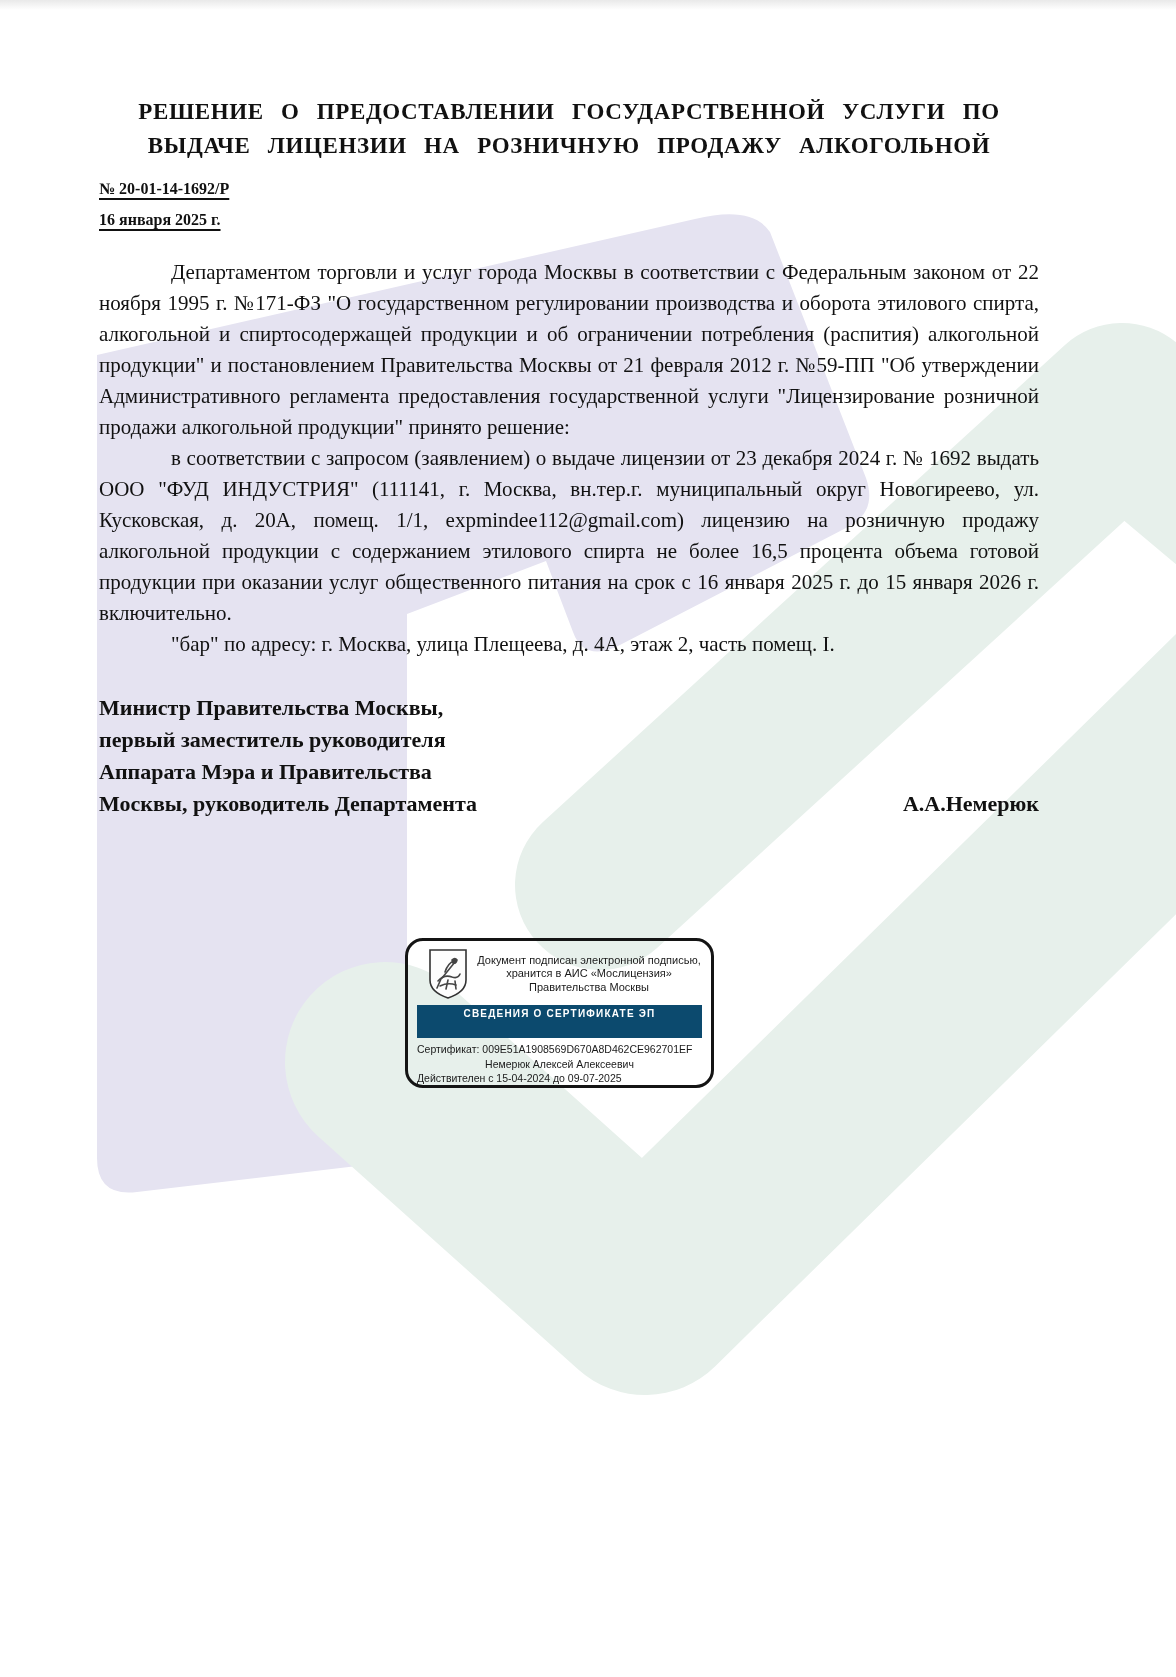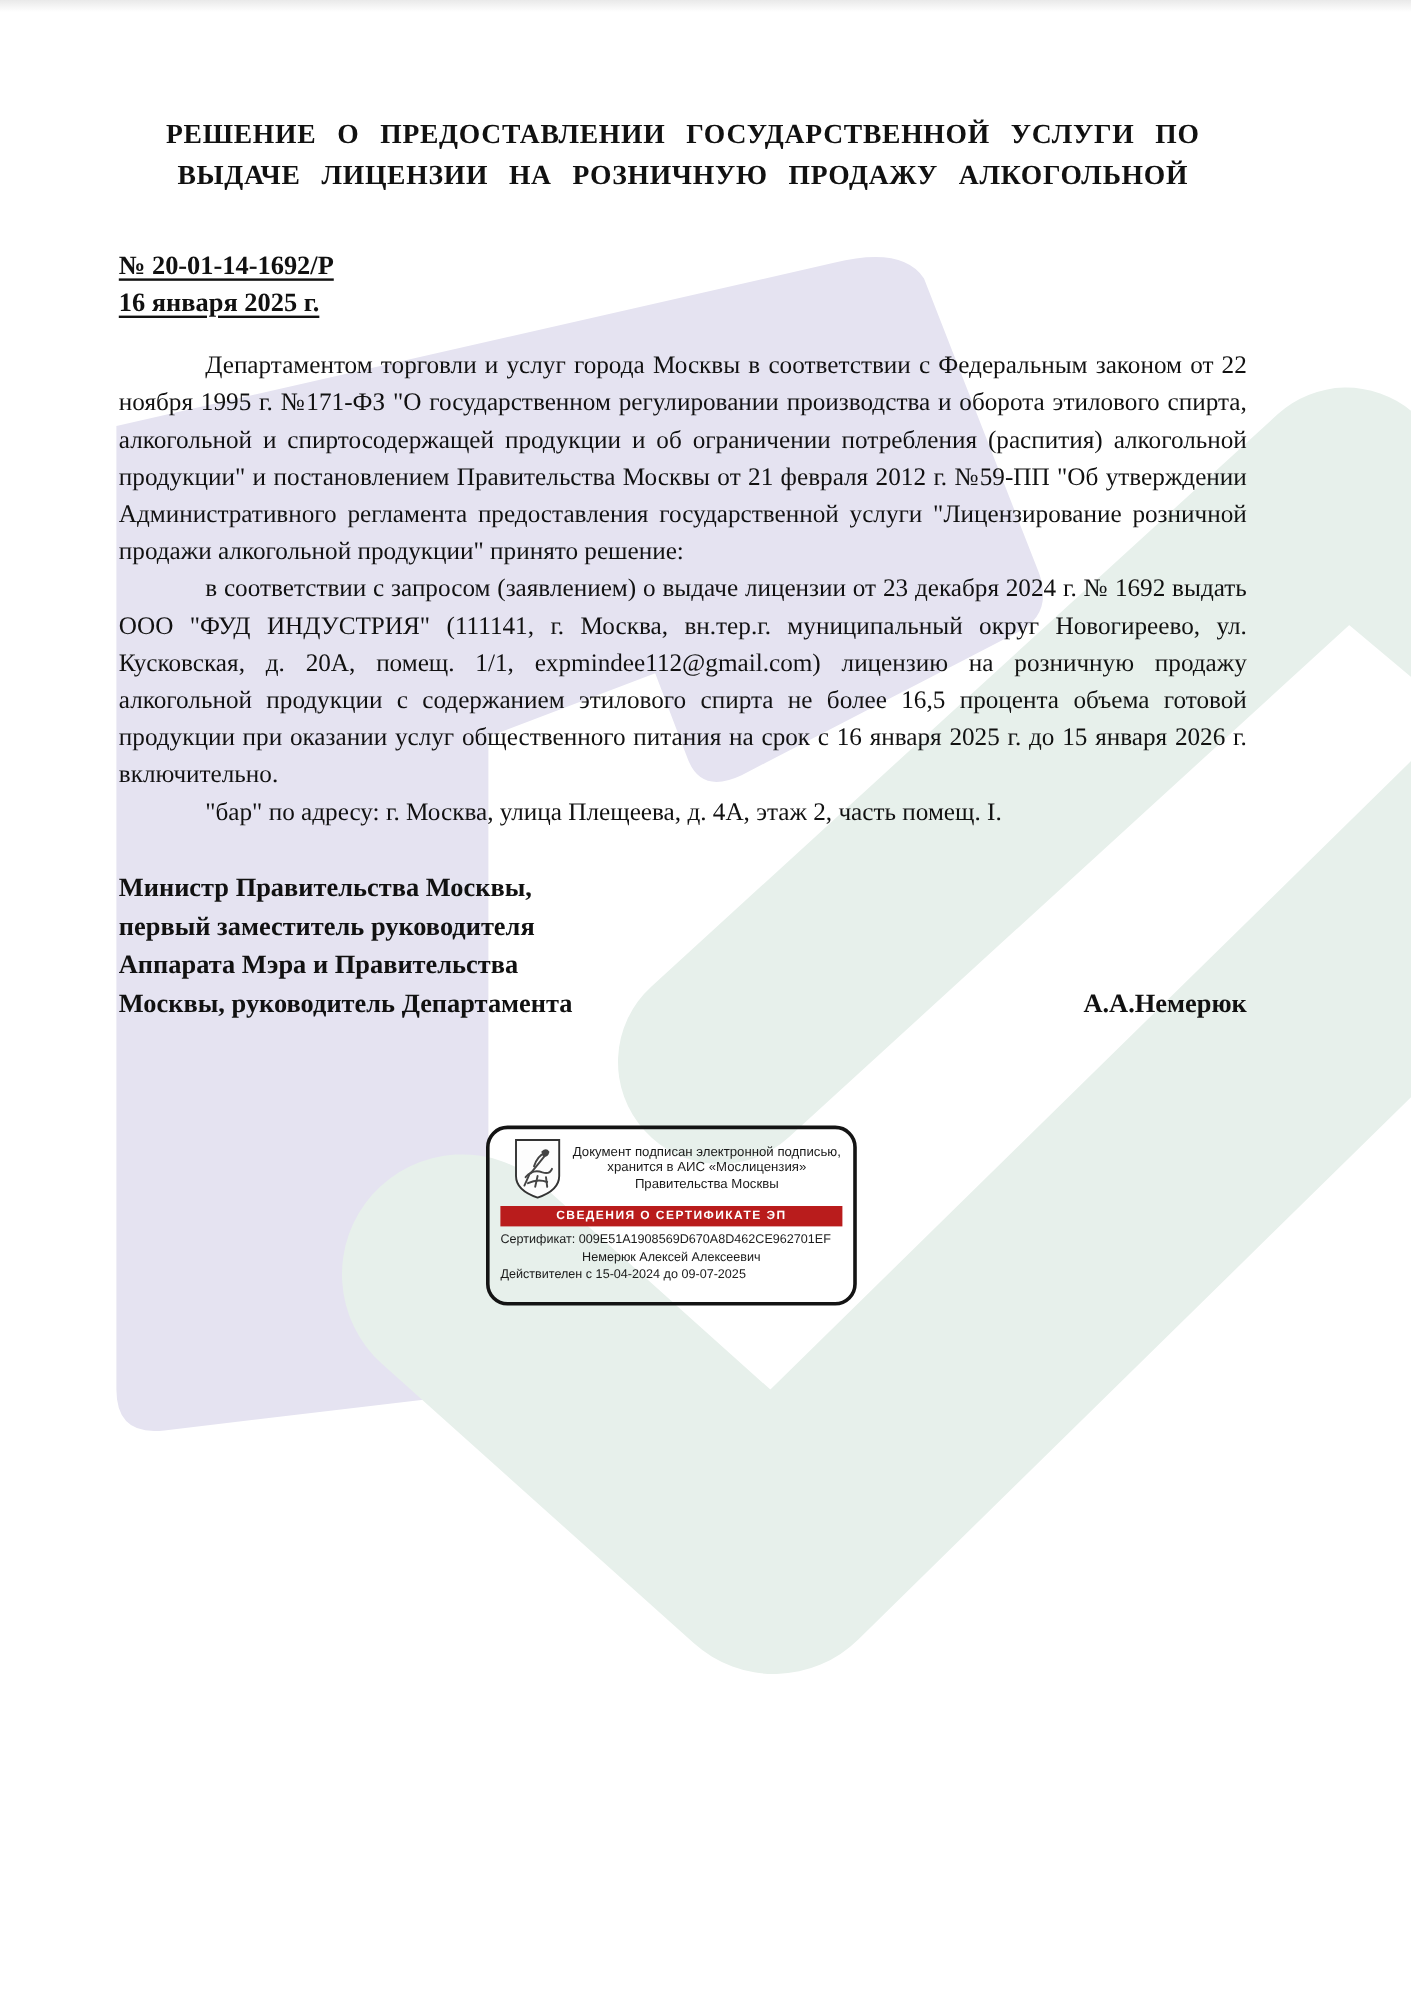--- a/index.html
+++ b/index.html
@@ -20,25 +20,25 @@
   .content{
     position:absolute;left:99px;top:95px;width:940px;z-index:1;
   }
   .doc-title{
     text-align:center;
     font-weight:bold;
     font-size:23px;
     line-height:34px;
     letter-spacing:.6px;
     word-spacing:11px;
-    margin:0 0 42px 0;
+    margin:0 0 10px 0;
   }
   .num-block{
     font-weight:bold;
-    font-size:22px;
+    font-size:16px;
     line-height:31px;
     margin-bottom:22px;
   }
   .num-block .u{
     text-decoration:underline;
     text-decoration-thickness:2px;
     text-underline-offset:4px;
   }
   .body-text p{
     margin:0;
@@ -75,28 +75,28 @@
     padding:7px 9px 3px 20px;
   }
   .stamp-head-text{
     flex:1;
     text-align:center;
     font-size:11px;
     line-height:13.5px;
   }
   .stamp-bar{
     margin:2px 9px;
-    background:#b91c1c;
+    background:#0c4a6e;
     color:#fff;
     font-size:10px;
     font-weight:bold;
     letter-spacing:1.2px;
     text-align:center;
     line-height:17px;
-    height:17px;
+    height:33px;
   }
   .stamp-info{
     padding:2px 9px 4px 9px;
     font-size:10.5px;
     line-height:14.5px;
   }
   .stamp-info .owner-val{font-weight:bold;font-size:9px;letter-spacing:.2px;}
   .stamp-info .center{text-align:center;}
 </style>
 </head>

